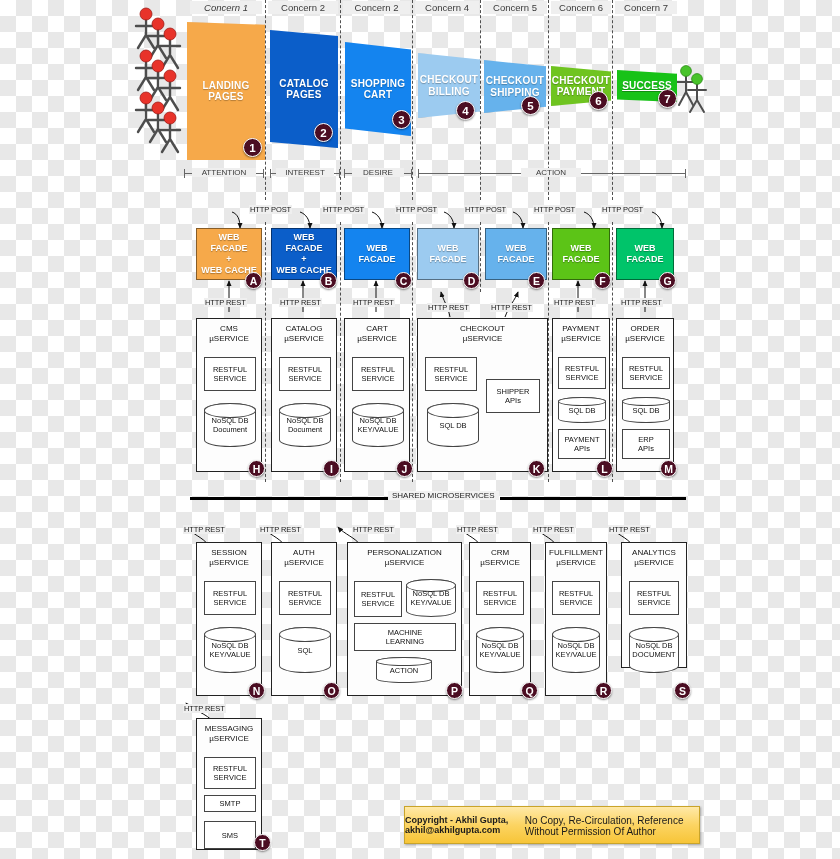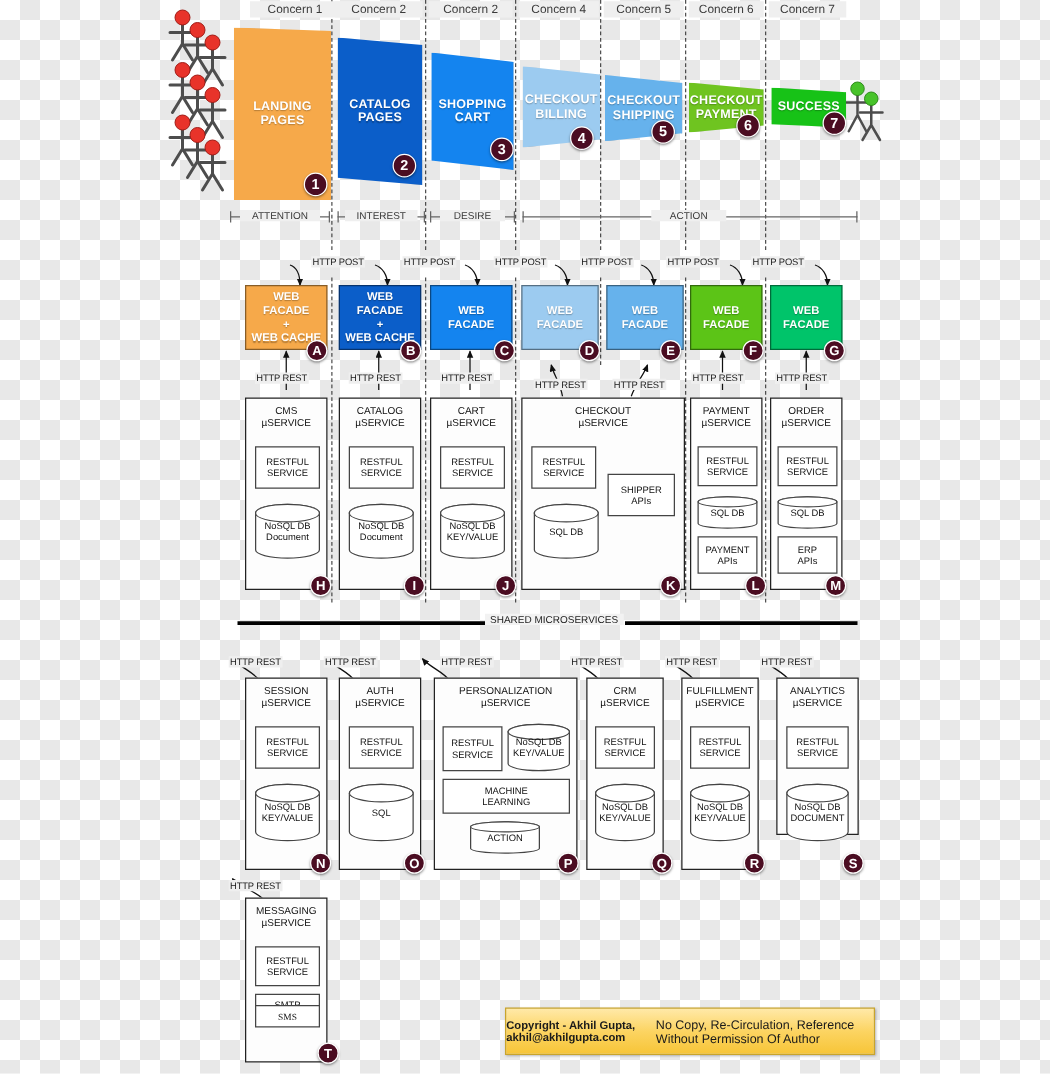--- a/index.html
+++ b/index.html
@@ -309,21 +309,21 @@
   <div class="concern-divider" style="left:480px; height:200px;"></div>
   <div class="concern-divider" style="left:548px; height:200px;"></div>
   <div class="concern-divider" style="left:612px; height:200px;"></div>
   <div class="concern-divider" style="left:265px; top:222px; height:260px;"></div>
   <div class="concern-divider" style="left:340px; top:222px; height:260px;"></div>
   <div class="concern-divider" style="left:412px; top:222px; height:260px;"></div>
   <div class="concern-divider" style="left:480px; top:222px; height:70px;"></div>
   <div class="concern-divider" style="left:548px; top:222px; height:260px;"></div>
   <div class="concern-divider" style="left:612px; top:222px; height:260px;"></div>
 
-  <div class="concern-label" style="left:200px; width:72px;">Concern 1</div>
+  <div class="concern-label" style="left:190px; width:72px;font-style:italic;">Concern 1</div>
   <div class="concern-label" style="left:268px; width:70px;">Concern 2</div>
   <div class="concern-label" style="left:343px; width:67px;">Concern 2</div>
   <div class="concern-label" style="left:415px; width:64px;">Concern 4</div>
   <div class="concern-label" style="left:483px; width:64px;">Concern 5</div>
   <div class="concern-label" style="left:551px; width:60px;">Concern 6</div>
   <div class="concern-label" style="left:615px; width:62px;">Concern 7</div>
 
   <div class="funnel-stage" style="left:187px; top:22px; width:78px; height:138px; background:#f6a94a; clip-path: polygon(0 0, 100% 2%, 100% 100%, 0 100%);">
     <span style="white-space:pre-line;">LANDING
 PAGES</span>
@@ -354,21 +354,21 @@
   </div>
   <div class="badge" style="left:521px; top:96px;">5</div>
 
   <div class="funnel-stage" style="left:551px; top:66px; width:60px; height:40px; background:#6fc420; clip-path: polygon(0 0, 100% 14%, 100% 86%, 0 100%);">
     <span style="white-space:pre-line;">CHECKOUT
 PAYMENT</span>
   </div>
   <div class="badge" style="left:589px; top:91px;">6</div>
 
   <div class="funnel-stage" style="left:617px; top:70px; width:60px; height:32px; background:#17c217; clip-path: polygon(0 0, 100% 12%, 100% 100%, 0 92%);">
-    <span style="white-space:pre-line;">SUCCESS</span>
+    <span style="white-space:pre-line;text-decoration:underline;">SUCCESS</span>
   </div>
   <div class="badge" style="left:658px; top:89px;">7</div>
 
   <div class="aida-line" style="left:184px; width:80px;"></div>
   <div class="aida-cap" style="left:184px;"></div>
   <div class="aida-cap" style="left:263px;"></div>
   <div class="aida-text" style="left:192px; width:64px;">ATTENTION</div>
 
   <div class="aida-line" style="left:270px; width:70px;"></div>
   <div class="aida-cap" style="left:270px;"></div>
@@ -641,21 +641,21 @@
   <div class="ms-card" style="left:196px; top:718px; width:66px; height:132px;">
     <div class="ms-title">MESSAGING
 µSERVICE</div>
     <div class="ms-box" style="left:7px; top:38px; width:52px; height:32px;">
       <span>RESTFUL
 SERVICE</span>
     </div>
     <div class="ms-box" style="left:7px; top:76px; width:52px; height:17px;">
       <span>SMTP</span>
     </div>
-    <div class="ms-box" style="left:7px; top:85px; width:52px; height:18px;font-family:Liberation Serif, serif;">
+    <div class="ms-box" style="left:7px; top:102px; width:52px; height:28px;">
       <span>SMS</span>
     </div>
   </div>
   <div class="badge sm" style="left:254px; top:834px;">T</div>
 
   <div id="copyright">
     <div class="c1">Copyright - Akhil Gupta, akhil@akhilgupta.com</div>
     <div class="c2">No Copy, Re-Circulation, Reference Without Permission Of Author</div>
   </div>
 

